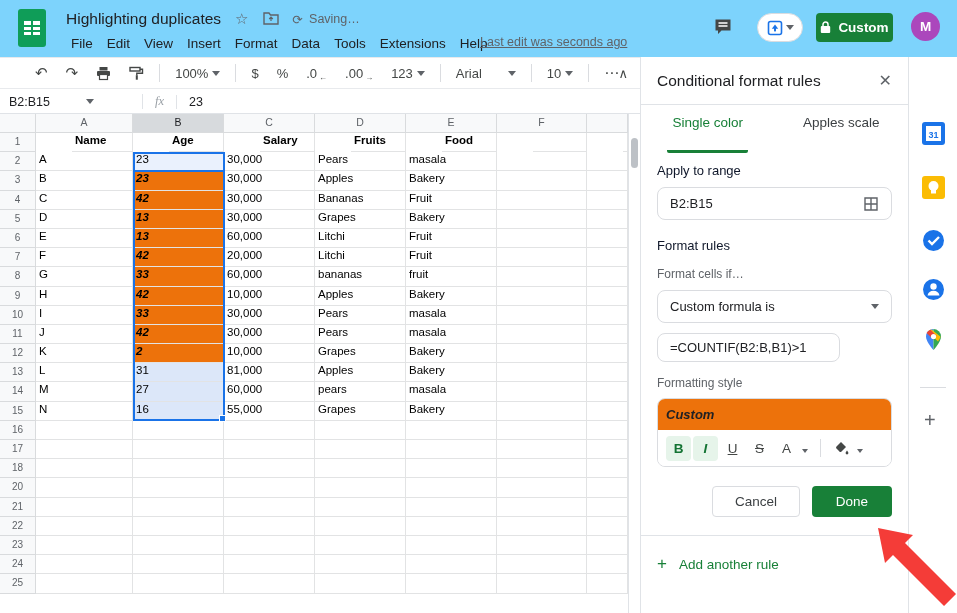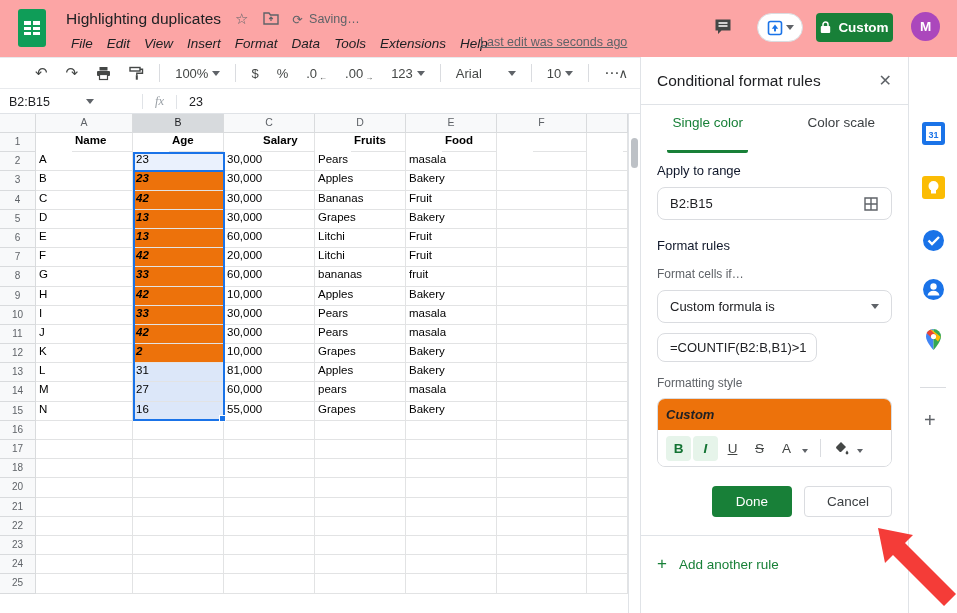--- a/index.html
+++ b/index.html
@@ -1,30 +1,30 @@
 <!DOCTYPE html>
 <html style="--orange: #ed720b; --blue: #1a73e8; --green: #188038;"><head>
 <meta charset="utf-8">
 <style>
   * { box-sizing: border-box; margin: 0; padding: 0; }
   html,body { width: 957px; height: 613px; overflow: hidden; background:#fff;
     font-family: "Liberation Sans", "DejaVu Sans", sans-serif; color:#202124; }
 
   
-  #topbar { position:absolute; left:0; top:0; width:957px; height:57px; background:#fca5a5; }
+  #topbar { position:absolute; left:0; top:0; width:957px; height:57px; background:#7dd3fc; }
   #sheets-logo { position:absolute; left:18px; top:9px; width:28px; height:38px; background:#0f9d58; border-radius:3px; }
   #sheets-logo .grid-glyph { position:absolute; left:6px; top:12px; width:16px; height:14px; background:#fff; }
   #sheets-logo .grid-glyph::before { content:""; position:absolute; left:7px; top:0; width:2px; height:14px; background:#0f9d58; }
   #sheets-logo .grid-glyph::after { content:""; position:absolute; left:0; top:4px; width:16px; height:2px; background:#0f9d58;
     box-shadow:0 5px 0 #0f9d58; }
   #title-row { position:absolute; left:66px; top:8px; height:22px; display:flex; align-items:center; gap:14px; }
   #doc-title { font-size:15.5px; color:#202124; }
   .tb-ico { color:#5f6368; font-size:15px; }
   #saving-chip { display:flex; align-items:center; gap:6px; color:#5f6368; font-size:12.5px; }
-  #menu-bar { position:absolute; left:64px; top:33px; display:flex; align-items:flex-start;font-style:italic; }
+  #menu-bar { position:absolute; left:64px; top:33px; display:flex; align-items:flex-start; }
   .menu-item { font-size:13.5px; color:#202124; padding:3px 7px; border-radius:4px; cursor:default; }
   #last-edit { position:absolute; left:480px; top:35px; font-size:12.5px; color:#5f6368; text-decoration:underline; }
   #comment-btn { position:absolute; left:713px; top:17px; }
   #present-btn { position:absolute; left:757px; top:13px; width:46px; height:29px; border:1px solid #dadce0;
     border-radius:15px; display:flex; align-items:center; justify-content:center; gap:3px; background:#fff; }
   .caret { width:0; height:0; border-left:4px solid transparent; border-right:4px solid transparent; border-top:5px solid #5f6368; }
   #share-btn { position:absolute; left:816px; top:13px; width:77px; height:29px; background:var(--green); color:#fff;
     border:none; border-radius:4px; font-size:13.5px; font-weight:700; display:flex; align-items:center; justify-content:center; gap:7px; }
   #avatar { position:absolute; left:911px; top:12px; width:29px; height:29px; border-radius:50%; background:#ab47bc;
     color:#fff; font-size:13.5px; font-weight:700; display:flex; align-items:center; justify-content:center; }
@@ -77,21 +77,21 @@
   #panel-close { color:#5f6368; font-size:16px; }
   #tabs { display:flex; height:40px; }
   .tab { flex:1; display:flex; align-items:flex-start; justify-content:center; padding-top:10px; font-size:13.5px; color:#3c4043; }
   .tab.active { color:var(--green); font-weight:500; }
   .tab.active .tab-label { border-bottom:3px solid var(--green); border-radius:2px; padding:0 5px 20px 5px; }
   .panel-pad { padding:0 16px; }
   .p-label { font-size:13px; font-weight:500; color:#0f172a; margin-top:18px; }
   .p-sublabel { font-size:12px; color:#5f6368; margin-top:14px; }
   .p-input { margin-top:9px; height:33px; border:1px solid #dadce0; border-radius:8px; display:flex; align-items:center;
     justify-content:space-between; padding:0 12px; font-size:13px; color:#202124; background:#fff; }
-  #formula-input { width:160px; height:29px; margin-top:10px; }
+  #formula-input { width:183px; height:29px; margin-top:10px; }
   #style-box { margin-top:8px; border:1px solid #dadce0; border-radius:8px; overflow:hidden; }
   #style-preview { height:31px; background:var(--orange); display:flex; align-items:center; padding-left:8px;
     font-size:13px; font-weight:700; font-style:italic; color:#202124; }
   #style-toolbar { height:36px; display:flex; align-items:center; padding-left:8px; gap:2px; background:#fff; }
   .fmt-btn { width:25px; height:25px; border-radius:4px; display:flex; align-items:center; justify-content:center;
     font-size:13.5px; color:#444746; }
   .fmt-btn.on { background:#e6f4ea; color:#137333; }
   .fmt-caret { width:0; height:0; border-left:3.5px solid transparent; border-right:3.5px solid transparent;
     border-top:4px solid #5f6368; margin:6px 4px 0 1px; }
   #btn-row { display:flex; justify-content:flex-end; gap:12px; margin-top:19px; padding-right:16px; }
@@ -491,21 +491,21 @@
 <div id="panel">
   <div id="panel-header">
     <span id="panel-title">Conditional format rules</span>
     <span id="panel-close">✕</span>
   </div>
   <div id="tabs">
     <div class="tab active">
         <span class="tab-label">Single color</span>
       </div>
     <div class="tab">
-        <span class="tab-label">Color scale</span>
+        <span class="tab-label">Apples scale</span>
       </div>
   </div>
   <div class="panel-pad">
     <div class="p-label">Apply to range</div>
     <div class="p-input">
       <span>B2:B15</span>
       <svg width="16" height="16" viewBox="0 0 16 16">
           <path d="M2 2h12v12H2zM2 8h12M8 2v12" fill="none" stroke="#5f6368" stroke-width="1.4"></path>
         </svg>
     </div>
@@ -533,22 +533,22 @@
           <svg width="15" height="14" viewBox="0 0 15 14">
               <path d="M7 1l5 5-4.5 4.5a1.5 1.5 0 0 1-2.1 0L2.5 7.6a1.5 1.5 0 0 1 0-2.1z" fill="#444746"></path>
               <path d="M13 9.5s1.4 1.7 1.4 2.6a1.4 1.4 0 0 1-2.8 0c0-.9 1.4-2.6 1.4-2.6z" fill="#444746"></path>
             </svg>
         </span>
         <span class="fmt-caret"></span>
       </div>
     </div>
   </div>
   <div id="btn-row">
+    <button id="cancel-btn">Cancel</button>
     <button id="done-btn">Done</button>
-    <button id="cancel-btn">Cancel</button>
   </div>
   <div id="panel-div"></div>
   <div id="add-rule">
     <span class="plus">+</span>
     <span>Add another rule</span>
   </div>
 </div>
 
 <div id="rail">
   <span class="rail-ico" style="top:64px">

